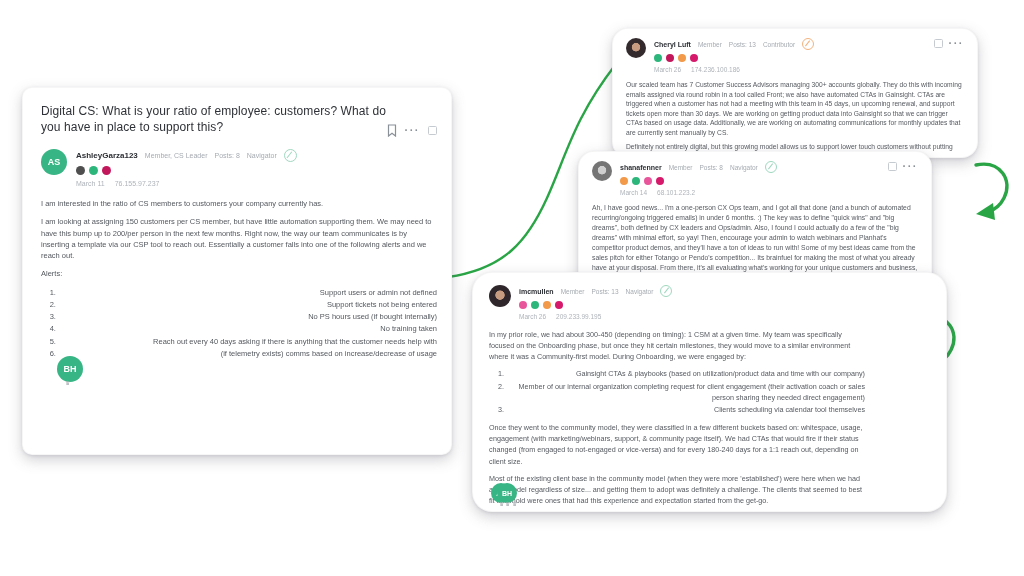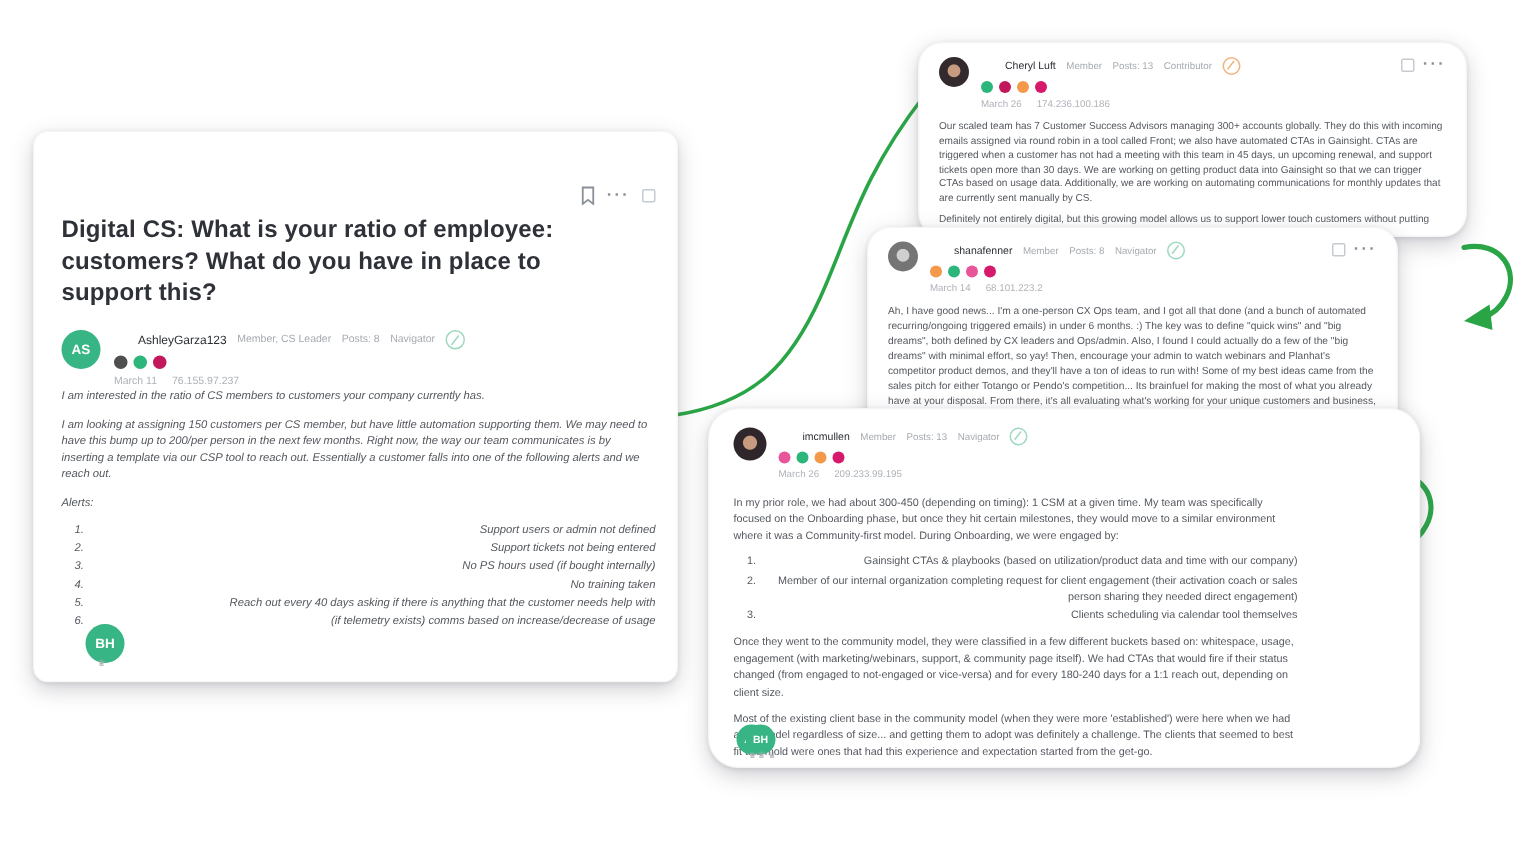--- a/index.html
+++ b/index.html
@@ -4,41 +4,41 @@
 <style>
   html,body{margin:0;padding:0;background:#fff;}
   .canvas{position:relative;width:1024px;height:576px;background:#fff;overflow:hidden;
           font-family:"Liberation Sans",sans-serif;}
   .arrows{position:absolute;left:0;top:0;z-index:1;}
   .card{position:absolute;background:#fff;box-sizing:border-box;
         box-shadow:0 5px 14px rgba(90,90,105,.28),0 1px 3px rgba(90,90,105,.15);
         border:1px solid rgba(0,0,0,.035);}
   
   #qcard{left:22px;top:87px;width:430px;height:368px;border-radius:10px;z-index:2;padding:16px 18px;}
-  .qtitle{font-size:16px;font-weight:700;color:#2e3137;line-height:1.3;width:352px;letter-spacing:.1px;margin-top:40px;}
+  .qtitle{font-size:12px;font-weight:400;color:#2e3137;line-height:1.3;width:352px;letter-spacing:.1px;}
   .actions{position:absolute;top:36px;right:14px;display:flex;align-items:center;gap:8px;}
   .dots3{font-size:11px;letter-spacing:1.5px;color:#8a9097;line-height:1;font-weight:700;cursor:pointer;}
   .csquare{width:7px;height:7px;border:1px solid #c6cbd1;border-radius:1.5px;display:inline-block;cursor:pointer;}
   .author{display:flex;margin-top:14px;gap:9px;}
   .avatar{border-radius:50%;color:#fff;display:flex;align-items:center;justify-content:center;
           font-weight:700;flex:0 0 auto;cursor:pointer;}
   .av26{width:26px;height:26px;font-size:9px;}
   .av20{width:20px;height:20px;font-size:7px;}
   .nameline{display:flex;align-items:center;gap:7px;}
-  .uname{font-size:8px;font-weight:400;color:#2b2e33;cursor:pointer;margin-left:16px;}
+  .uname{font-size:8px;font-weight:700;color:#2b2e33;cursor:pointer;}
   .meta{font-size:7px;color:#a6abb1;}
   .badge{width:13px;height:13px;border:1.5px solid;border-radius:50%;position:relative;
          box-sizing:border-box;display:inline-block;}
   .badge::after{content:"";position:absolute;left:4.7px;top:1.3px;width:1.3px;height:7.5px;
          background:currentColor;transform:rotate(38deg);}
   .dotrow{display:flex;gap:4px;margin-top:4px;}
   .bdot{width:9px;height:9px;border-radius:50%;display:inline-block;}
   .bdot.sm{width:8px;height:8px;}
   .dateline{font-size:7px;color:#aeb3b9;margin-top:5px;display:flex;gap:10px;}
-  .qbody{font-size:7.5px;line-height:1.5;color:#54585e;width:396px;font-style:italic;}
+  .qbody{margin-top:11px;font-size:7.5px;line-height:1.5;color:#54585e;width:396px;}
   .qbody p{margin:0 0 7px;}
   ol.numlist{margin:0 0 7px 17px;padding:0;text-align:right;}
   ol.numlist li{margin:0 0 1px;}
   .qfooter{position:absolute;left:16px;bottom:10px;}
   .mini{position:absolute;font-size:6px;color:#a9adb2;line-height:1;}
   
   .reply{border-radius:16px;overflow:hidden;}
   #r1{left:612px;top:28px;width:366px;height:130px;z-index:2;padding:9px 13px;}
   #r2{left:578px;top:151px;width:354px;height:181px;z-index:3;padding:9px 13px;}
   #r3{left:472px;top:272px;width:475px;height:240px;z-index:4;padding:12px 16px;border-radius:20px;}

